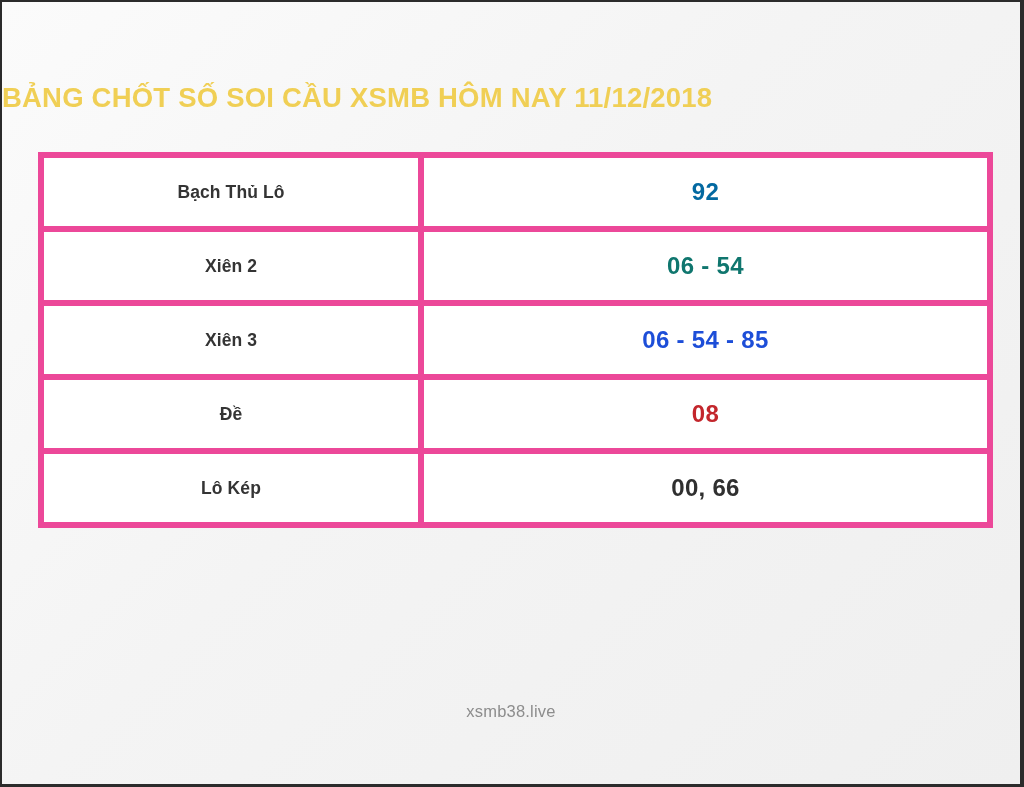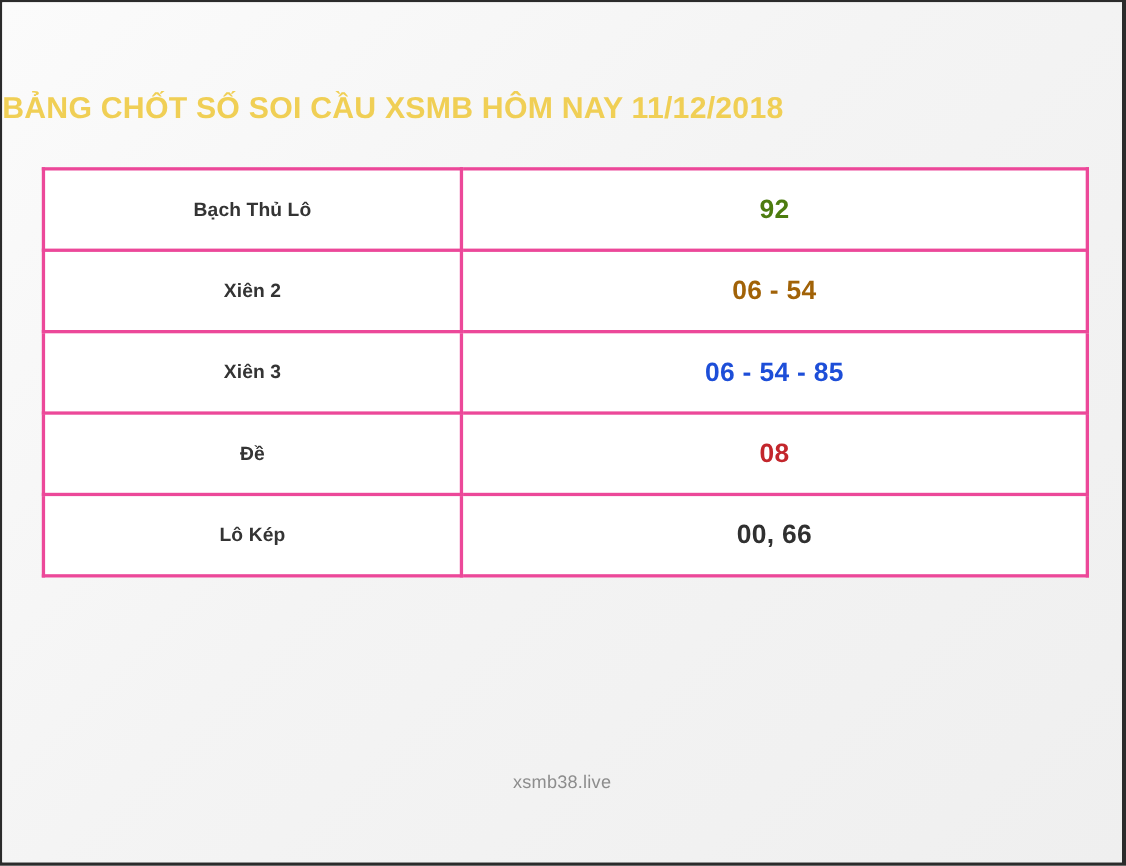--- a/index.html
+++ b/index.html
@@ -51,21 +51,21 @@
     width: 949px;
   }
   table.chot-table {
     width: 949px;
     border-collapse: collapse;
     background: #ffffff;
     table-layout: fixed;
   }
   table.chot-table td {
     height: 74px;
-    border: 3px solid #ec4899;
+    border: 6px solid #ec4899;
     box-sizing: border-box;
     text-align: center;
     vertical-align: middle;
     padding: 0;
     background: #ffffff;
   }
   td.label-cell {
     width: 380px;
     font-size: 17.5px;
     font-weight: bold;
@@ -100,27 +100,27 @@
   <div class="page-inner">
 
     <div class="title" style="color: rgb(240, 207, 85);">BẢNG CHỐT SỐ SOI CẦU XSMB HÔM NAY 11/12/2018</div>
 
     <div class="table-wrap">
       <table class="chot-table">
         <tbody>
 
           <tr>
             <td class="label-cell">Bạch Thủ Lô</td>
-            <td class="value-cell accent" style="color: #4d7c0f; margin-left: 36px;">92</td>
+            <td class="value-cell accent" style="color: #0369a1; margin-left: 36px;">92</td>
           </tr>
 
 
           <tr>
             <td class="label-cell">Xiên 2</td>
-            <td class="value-cell" style="color: #a16207;">06 - 54</td>
+            <td class="value-cell" style="color: #0f766e;">06 - 54</td>
           </tr>
 
           <tr>
             <td class="label-cell">Xiên 3</td>
             <td class="value-cell" style="color: #1d4ed8;">06 - 54 - 85</td>
           </tr>
 
           <tr>
             <td class="label-cell">Đề</td>
             <td class="value-cell accent" style="color: rgb(195, 38, 44);">08</td>

